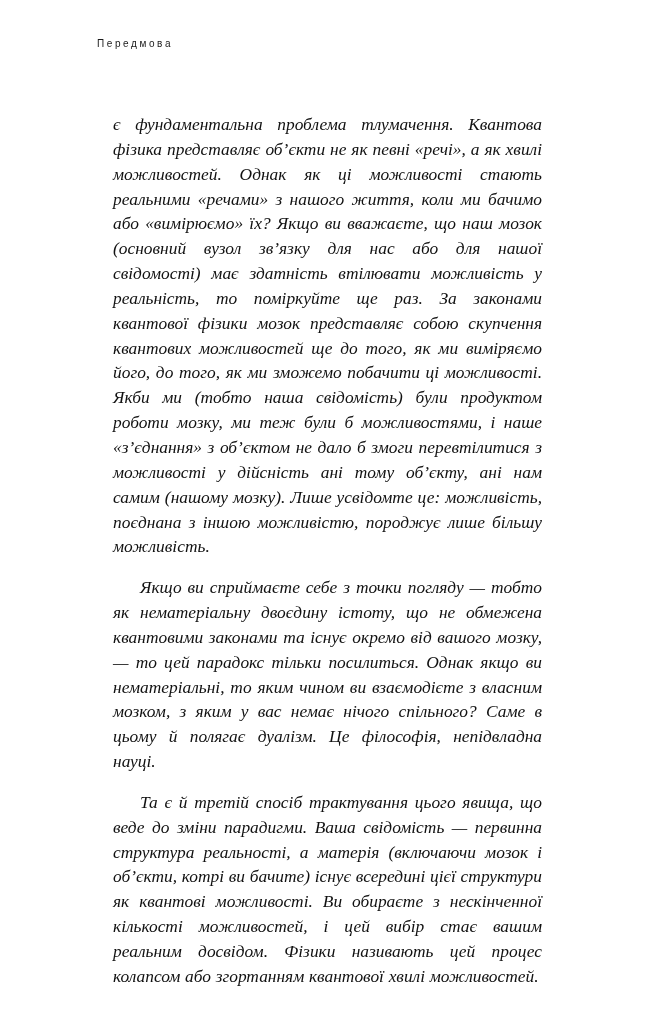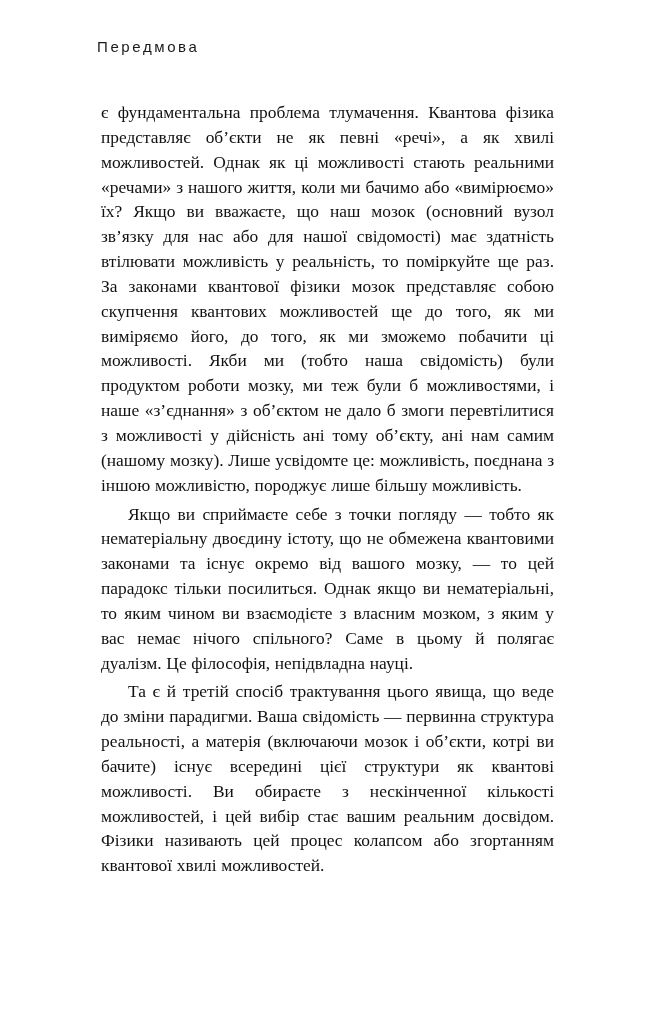--- a/index.html
+++ b/index.html
@@ -18,21 +18,21 @@
     overflow: hidden;
     box-sizing: border-box;
   }
 
   
   .running-header {
     position: absolute;
     left: 97px;
     top: 38px;
     font-family: "Liberation Sans", sans-serif;
-    font-size: 15px;
+    font-size: 10px;
     font-weight: 400;
     letter-spacing: 2.6px;
     color: #1a1a1a;
     white-space: nowrap;
   }
 
   
   .text-block {
     position: absolute;
     left: 97px;
@@ -43,22 +43,23 @@
     line-height: 24.85px;
     color: #111111;
     text-align: justify;
     text-justify: inter-word;
     -webkit-hyphens: manual;
     hyphens: manual;
     word-spacing: 0.02em;
   }
 
   .text-block p {
-    margin: 4px;
+    margin: 16px;
     text-indent: 0;
+    font-style: italic;
   }
 
   .text-block p.indented {
     text-indent: 27px;
   }
 
   
   .text-block p:last-child {
     text-align: justify;
   }

